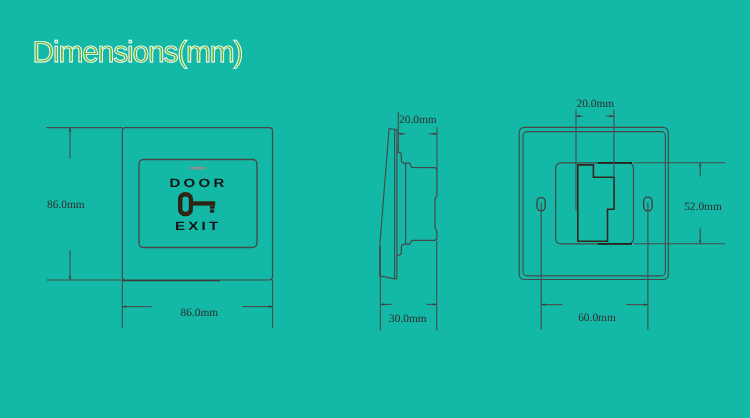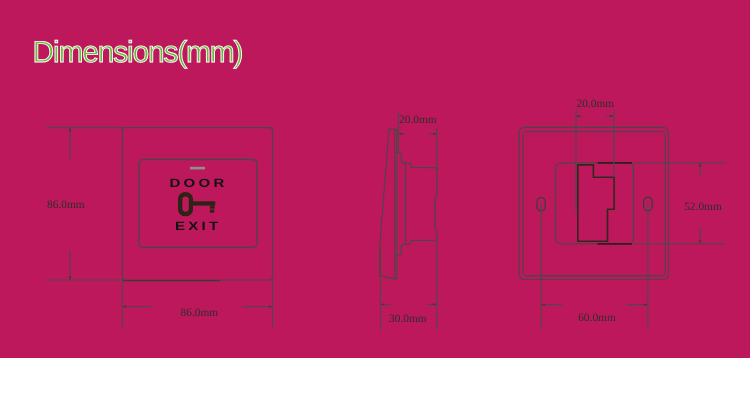--- a/index.html
+++ b/index.html
@@ -1,16 +1,16 @@
 <!DOCTYPE html>
 <html><head>
 <meta charset="utf-8">
 <style>
   html,body{margin:0;padding:0;background:#ffffff;}
-  .page{position:relative;width:750px;height:358px;background:#be185d;overflow:hidden;}
+  .page{position:relative;width:750px;height:418px;background:#14b8a6;overflow:hidden;}
   svg{position:absolute;left:0;top:0;}
   text{font-family:"Liberation Serif", serif;fill:#2e2e2e;}
   .dim{font-size:11.4px;}
 </style>
 </head>
 <body>
 <div class="page">
 <svg width="750" height="418" viewBox="0 0 750 418" text-rendering="geometricPrecision">
 
   <g>

